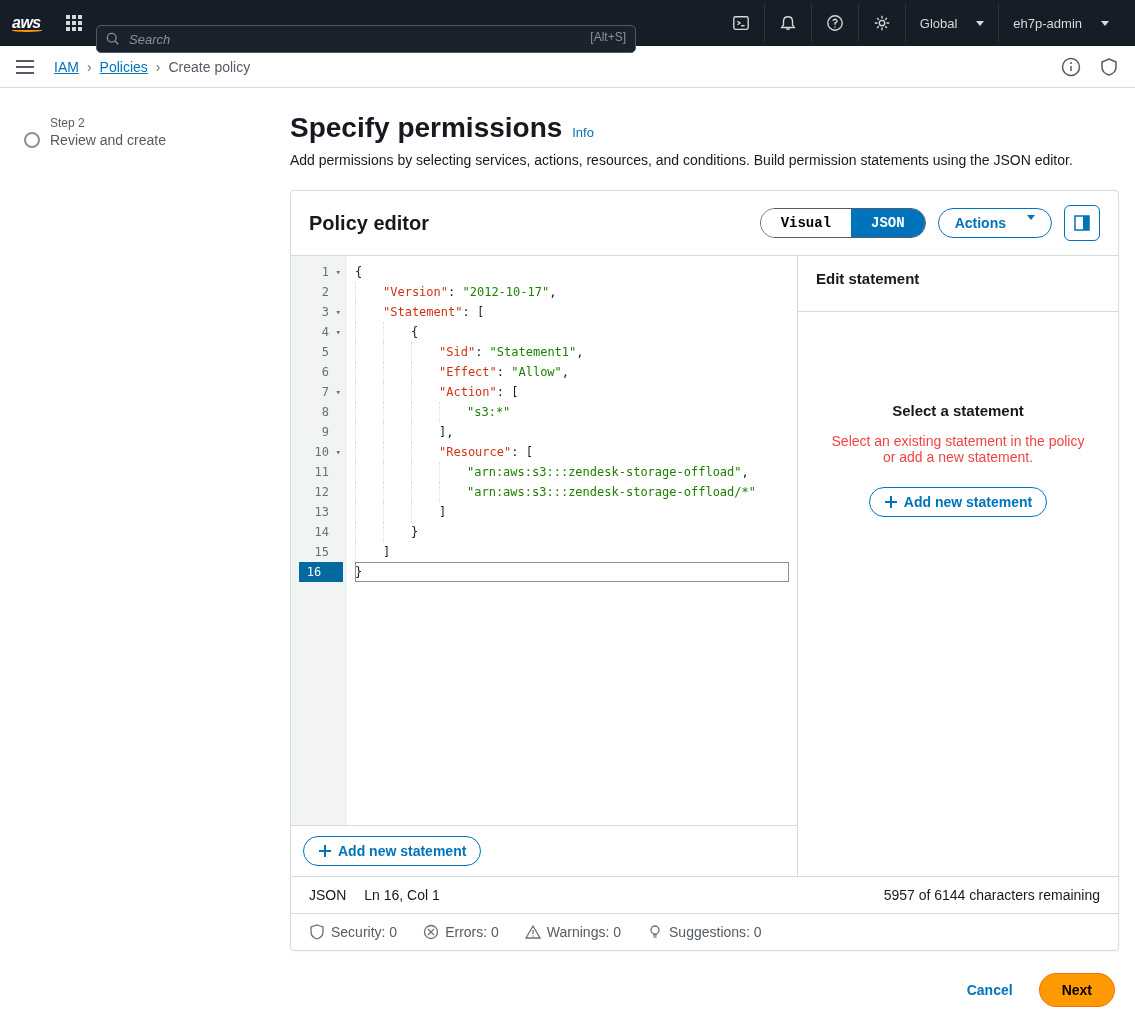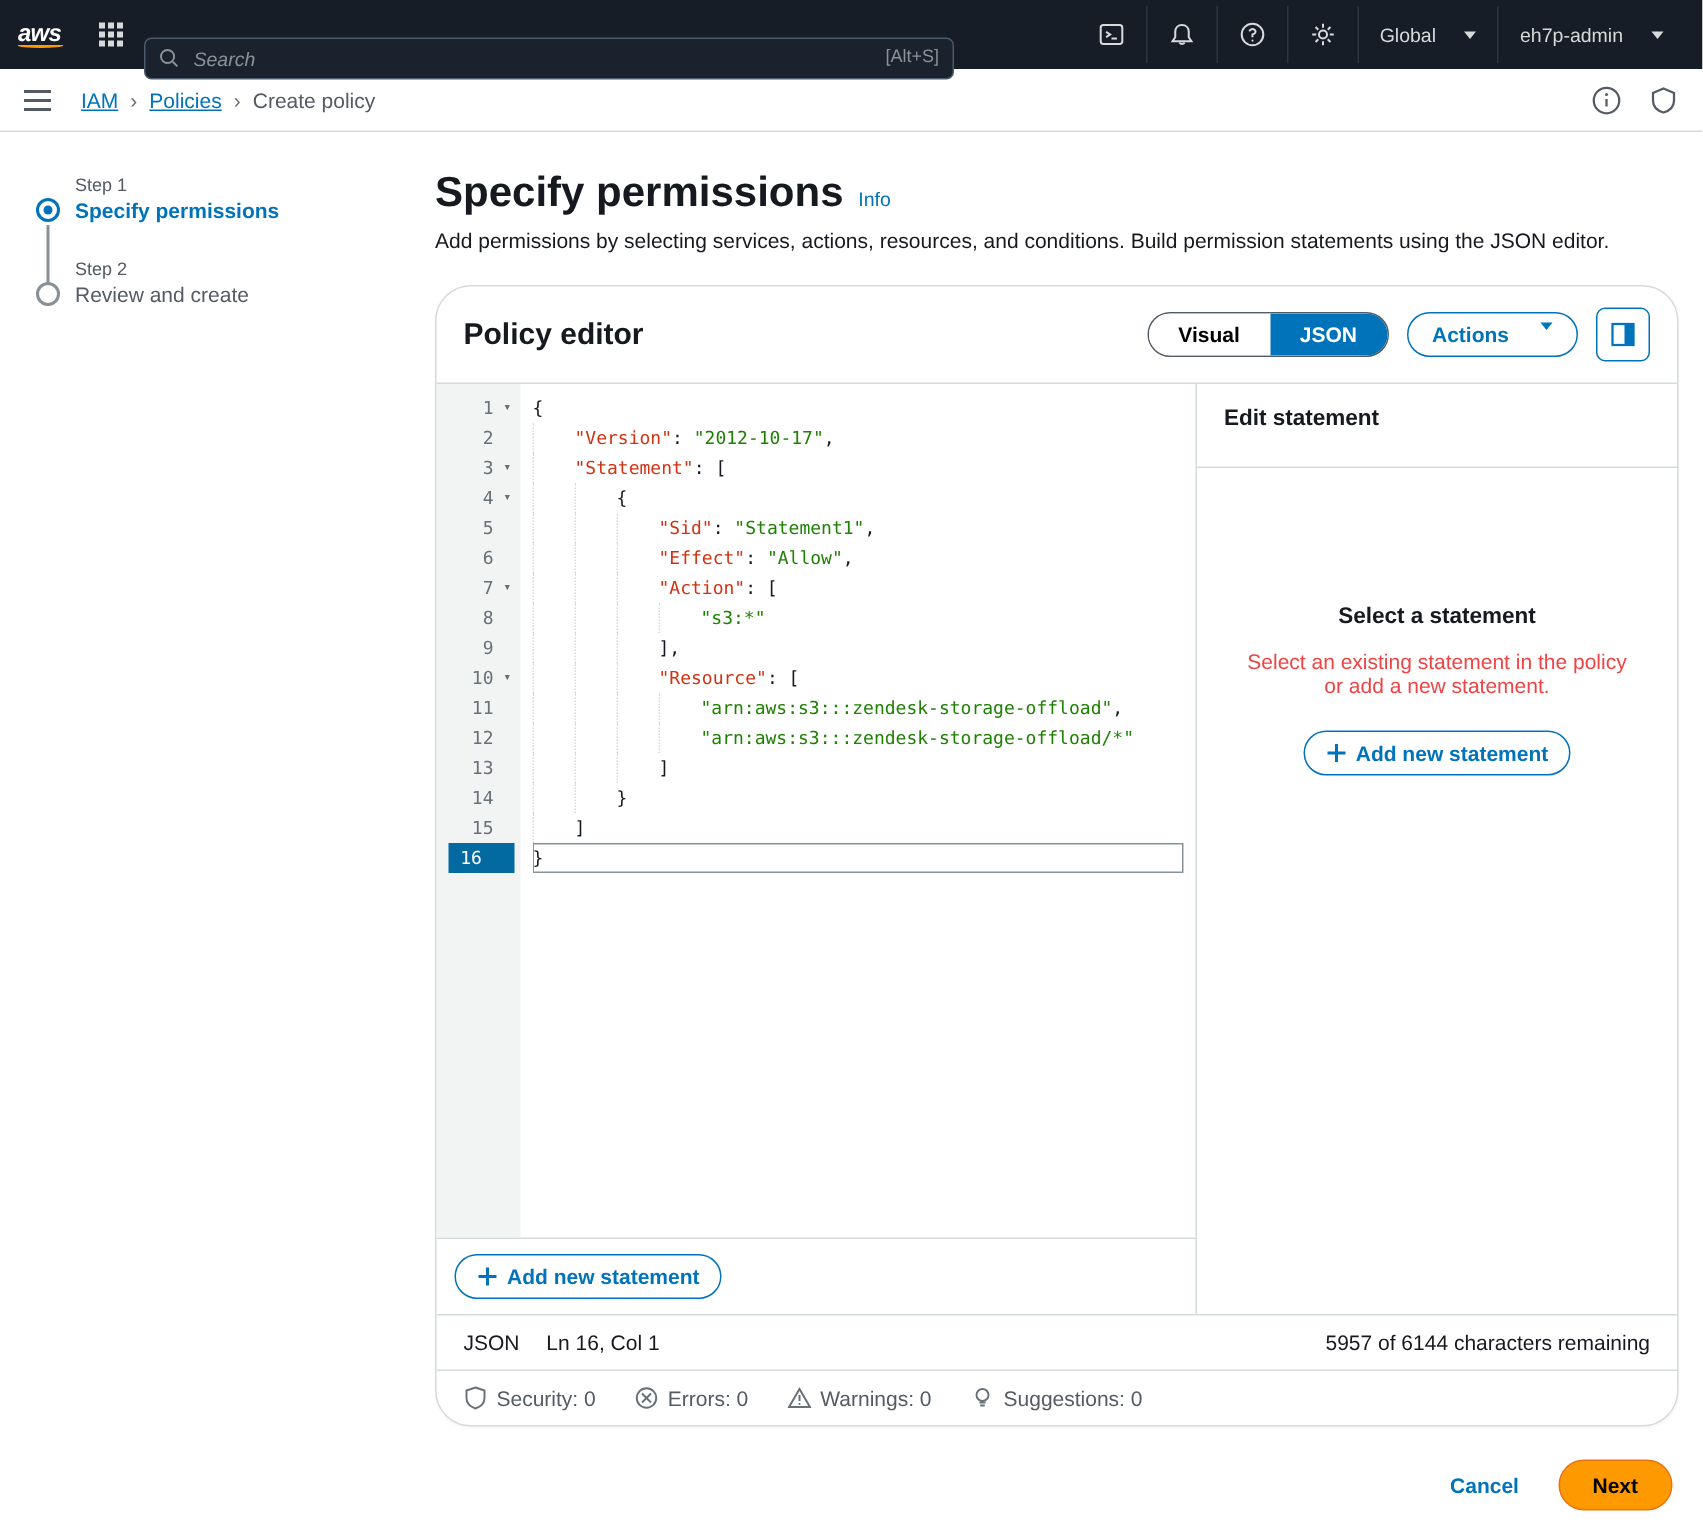--- a/index.html
+++ b/index.html
@@ -44,25 +44,25 @@
 .step.active .step-circle::after { content:''; position:absolute; left:3px; top:3px; width:6px; height:6px; border-radius:50%; background:#0073bb;}
 .step.inactive .step-circle { border-color: #879196; }
 .step-line { position:absolute; left: 11px; top: 34px; width:2px; height: 40px; background:#879196; }
 
 .content { flex: 1; padding-right: 16px; }
 .page-title { font-size: 28px; font-weight: bold; display:inline; }
 .info-link { color: #0073bb; font-size: 13px; font-weight: normal; margin-left: 6px; cursor:pointer; }
 .page-desc { color: #16191f; margin-top: 8px; font-size: 14px; }
 
 
-.panel { border: 1px solid #d5dbdb; border-radius: 24px; margin-top: 22px; overflow: hidden; box-shadow: 0 1px 2px rgba(0,0,0,0.05); }
+.panel { border: 1px solid #d5dbdb; border-radius: 4px; margin-top: 22px; overflow: hidden; box-shadow: 0 1px 2px rgba(0,0,0,0.05); }
 .panel-header { display: flex; align-items: center; padding: 14px 18px; gap: 12px; border-bottom: 1px solid #d5dbdb; }
 .panel-title { font-size: 20px; font-weight: bold; flex: 1; }
 .seg { display: flex; border: 1px solid #545b64; border-radius: 18px; overflow: hidden; }
-.seg button { border: none; padding: 6px 20px; font-size: 14px; background: #fff; cursor: pointer; font-weight:bold;}
+.seg button { border: none; padding: 6px 20px; font-size: 14px; background: #fff; cursor: pointer; font-weight:bold;font-family:Liberation Mono, monospace;}
 .seg button.active { background: #0073bb; color: #fff; }
 .outline-btn { border: 1px solid #0073bb; color: #0073bb; background: #fff; border-radius: 18px; padding: 6px 16px; font-size: 14px; font-weight: bold; cursor: pointer; display:flex; align-items:flex-start; gap:21px;}
 .sq-btn { border: 1px solid #0073bb; background:#fff; border-radius: 6px; width: 36px; height: 36px; display:flex; align-items:center; justify-content:center; cursor:pointer;}
 
 .editor-split { display: flex; height: 620px; }
 .code-col { flex: 1; display:flex; flex-direction:column; border-right: 1px solid #d5dbdb; min-width:0; }
 .code-area { flex:1; display:flex; font-family: Consolas, Monaco, monospace; font-size: 12px; position:relative; overflow:hidden;}
 .gutter { background: #f2f3f3; color: #687078; text-align: right; padding: 6px 4px 6px 8px; user-select:none; width: 56px;}
 .gutter .ln { height: 20px; line-height: 20px; position:relative; padding-right: 14px;}
 .gutter .ln.hl { background: #0369a1; color:#fff;text-align:center; }
@@ -183,26 +183,20 @@
         <line x1="10" y1="9" x2="10" y2="14" stroke="#545b64" stroke-width="1.5"></line>
       </svg>
     <svg width="20" height="20" viewBox="0 0 20 20">
         <path d="M10 2 L17 5 L17 10 Q17 16 10 18 Q3 16 3 10 L3 5 Z" fill="none" stroke="#545b64" stroke-width="1.5"></path>
       </svg>
   </div>
 </div>
 
 <div class="main">
   <div class="steps">
-    <div class="step active">
-      <div class="step-circle"></div>
-      <div class="step-line"></div>
-      <div class="step-label">Step 1</div>
-      <div class="step-title">Specify permissions</div>
-    </div>
     <div class="step inactive">
       <div class="step-circle"></div>
       <div class="step-label">Step 2</div>
       <div class="step-title">Review and create</div>
     </div>
   </div>
 
   <div class="content">
     <div>
       <h1 class="page-title">Specify permissions</h1>

